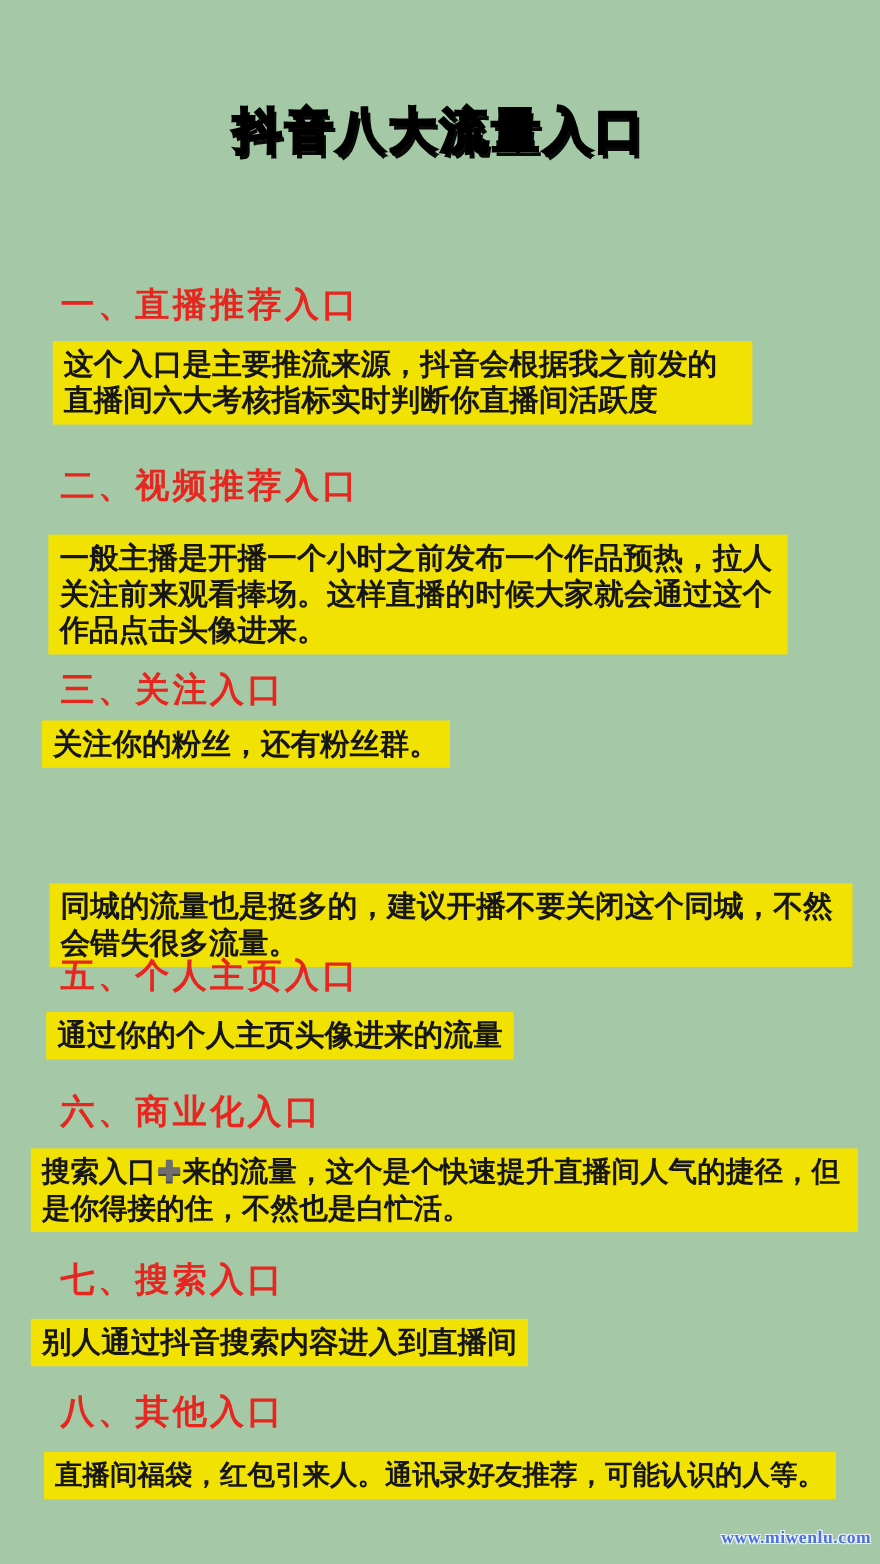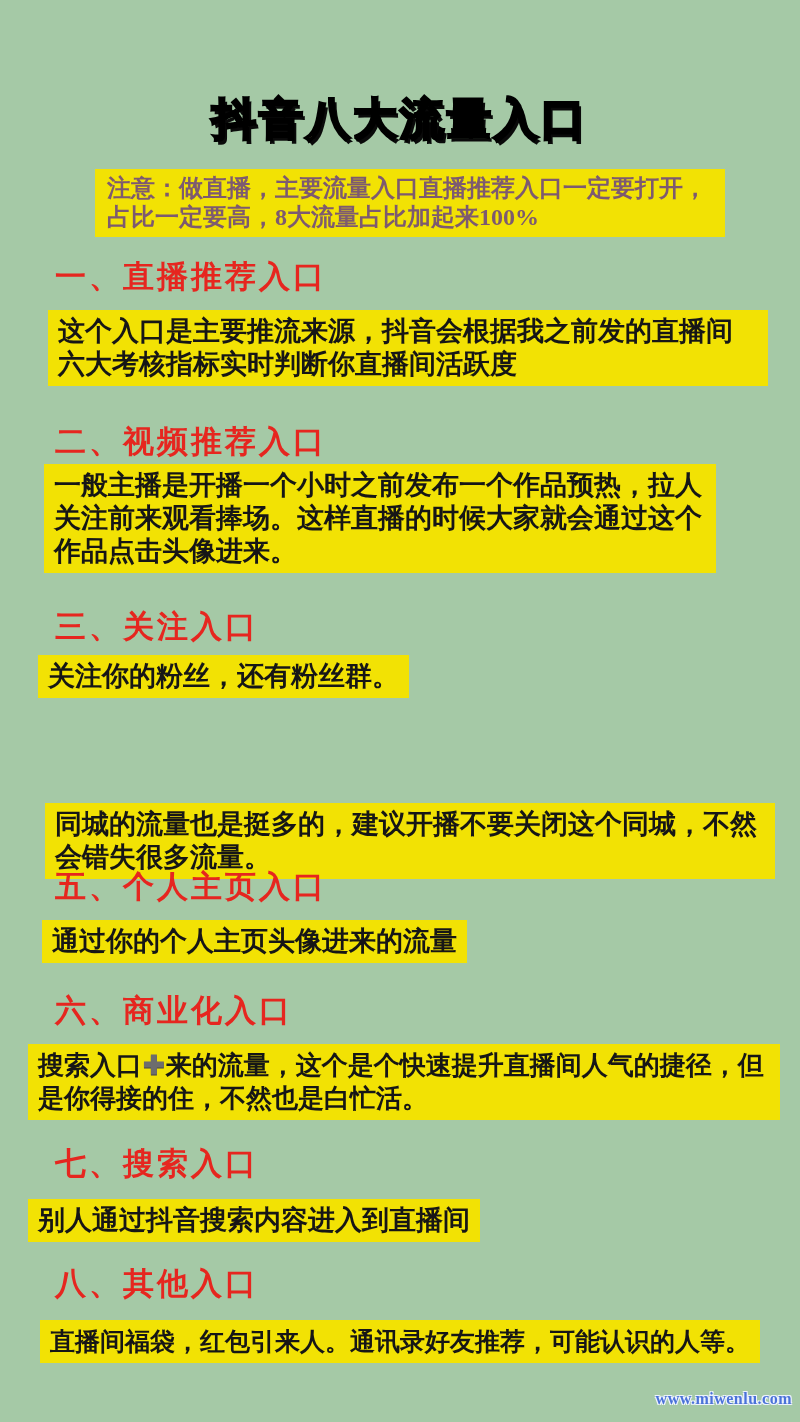--- a/index.html
+++ b/index.html
@@ -64,29 +64,26 @@
     letter-spacing:0.5px;
   }
 </style>
 </head>
 <body>
 
 <div class="page">
 
   <h1 class="title">抖音八大流量入口</h1>
 
-  <div class="note">
-    <span>注意：做直播，主要流量入口直播推荐入口一定要打开，占比一定要高，8大流量占比加起来100%</span>
-  </div>
 
   <h2 class="sec-h" style="top:256px;">一、直播推荐入口</h2>
-  <div class="body" style="left:48px;top:310px;width:720px;">这个入口是主要推流来源，抖音会根据我之前发的直播间六大考核指标实时判断你直播间活跃度</div>
+  <div class="body" style="left:48px;top:310px;width:636px;">这个入口是主要推流来源，抖音会根据我之前发的直播间六大考核指标实时判断你直播间活跃度</div>
 
   <h2 class="sec-h" style="top:421px;">二、视频推荐入口</h2>
-  <div class="body" style="left:44px;top:464px;width:672px;">一般主播是开播一个小时之前发布一个作品预热，拉人关注前来观看捧场。这样直播的时候大家就会通过这个作品点击头像进来。</div>
+  <div class="body" style="left:44px;top:486px;width:672px;">一般主播是开播一个小时之前发布一个作品预热，拉人关注前来观看捧场。这样直播的时候大家就会通过这个作品点击头像进来。</div>
 
   <h2 class="sec-h" style="top:606px;">三、关注入口</h2>
   <div class="body fit" style="left:38px;top:655px;">关注你的粉丝，还有粉丝群。</div>
 
   <div class="body" style="left:45px;top:803px;width:730px;">同城的流量也是挺多的，建议开播不要关闭这个同城，不然会错失很多流量。</div>
 
   <h2 class="sec-h" style="top:866px;">五、个人主页入口</h2>
   <div class="body fit" style="left:42px;top:920px;">通过你的个人主页头像进来的流量</div>
 
   <h2 class="sec-h" style="top:990px;">六、商业化入口</h2>

